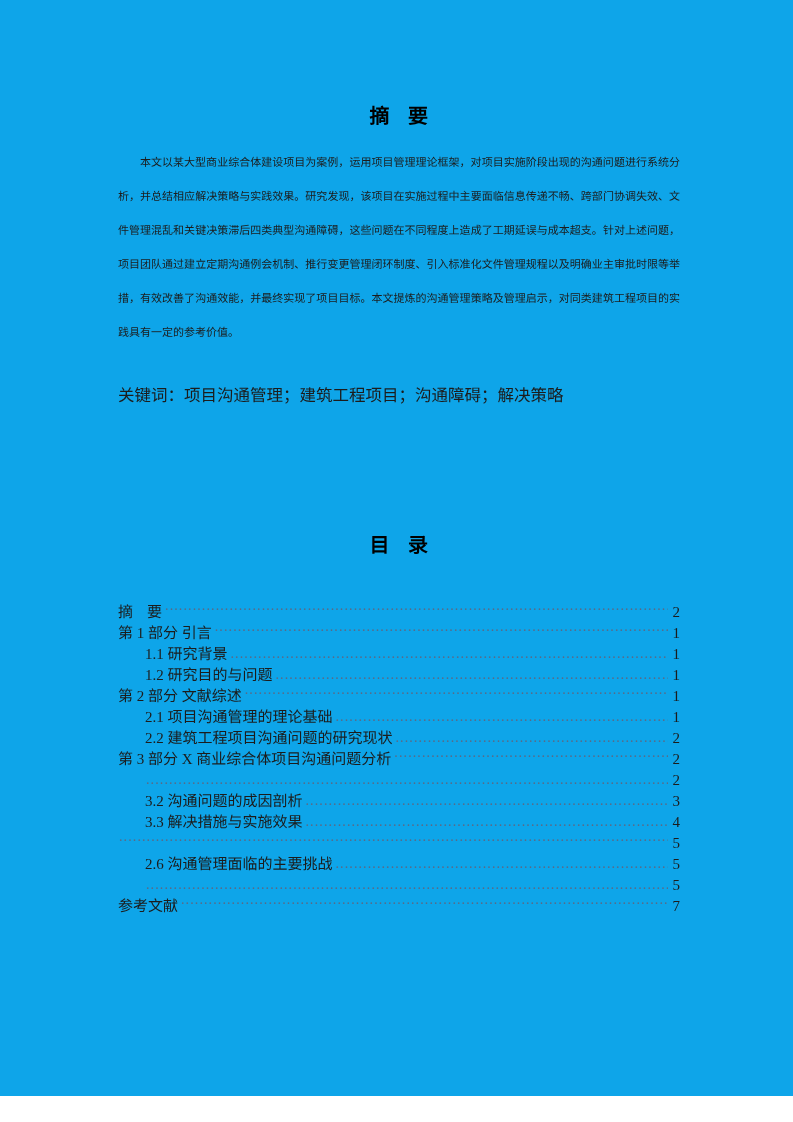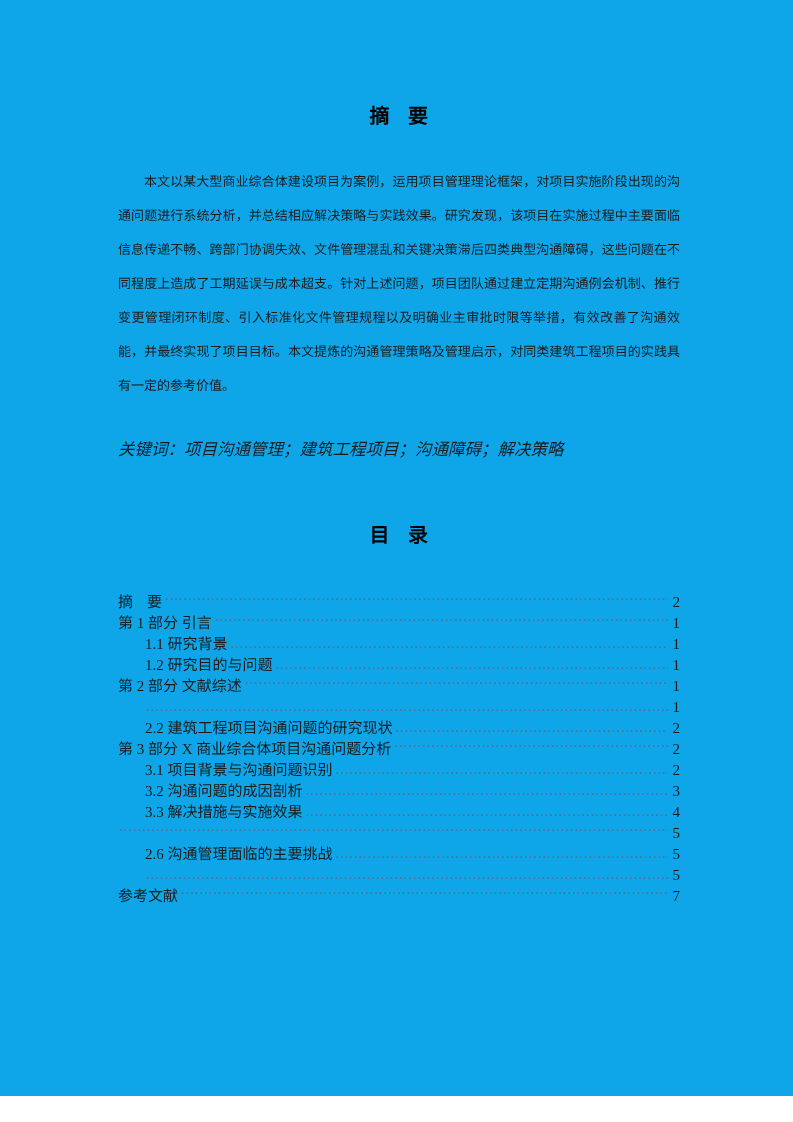--- a/index.html
+++ b/index.html
@@ -37,40 +37,39 @@
     color: #000000;
     font-family: "Liberation Serif", "DejaVu Serif", serif;
   }
 
   .doc-heading .gap {
     display: inline-block;
     width: 18px;
   }
 
   #abstract-heading-wrap { margin-top: 100px; }
-  #toc-heading-wrap { margin-top: 52px; }
+  #toc-heading-wrap { margin-top: 116px; }
 
   
   .abstract-body {
-    margin-top: 36px;
-    font-size: 13px;
+    margin-top: 16px;
+    font-size: 11px;
     line-height: 34px;
     text-align: justify;
     text-justify: inter-ideograph;
     text-indent: 2em;
     color: #1c1c1c;
   }
 
   .keywords {
     margin-top: 30px;
     font-size: 16.5px;
     line-height: 34px;
     text-indent: 0;
     color: #1c1c1c;
-    font-style: italic;
   }
 
   
   .toc {
     margin-top: 44px;
   }
 
   .toc-entry {
     display: flex;
     align-items: baseline;
@@ -160,35 +159,35 @@
             <span class="toc-title">1.2   研究目的与问题</span>
             <span class="toc-dots"></span>
             <span class="toc-page">1</span>
           </div>
           <div class="toc-entry level-1">
             <span class="toc-title">第 2 部分  文献综述</span>
             <span class="toc-dots"></span>
             <span class="toc-page">1</span>
           </div>
           <div class="toc-entry level-2">
+            <span class="toc-title">2.1   项目沟通管理的理论基础</span>
             <span class="toc-dots"></span>
             <span class="toc-page">1</span>
           </div>
           <div class="toc-entry level-2">
             <span class="toc-title">2.2   建筑工程项目沟通问题的研究现状</span>
             <span class="toc-dots"></span>
             <span class="toc-page">2</span>
           </div>
           <div class="toc-entry level-1">
             <span class="toc-title">第 3 部分  X 商业综合体项目沟通问题分析</span>
             <span class="toc-dots"></span>
             <span class="toc-page">2</span>
           </div>
           <div class="toc-entry level-2">
-            <span class="toc-title">3.1   项目背景与沟通问题识别</span>
             <span class="toc-dots"></span>
             <span class="toc-page">2</span>
           </div>
           <div class="toc-entry level-2">
             <span class="toc-title">3.2   沟通问题的成因剖析</span>
             <span class="toc-dots"></span>
             <span class="toc-page">3</span>
           </div>
           <div class="toc-entry level-2">
             <span class="toc-title">3.3   解决措施与实施效果</span>

